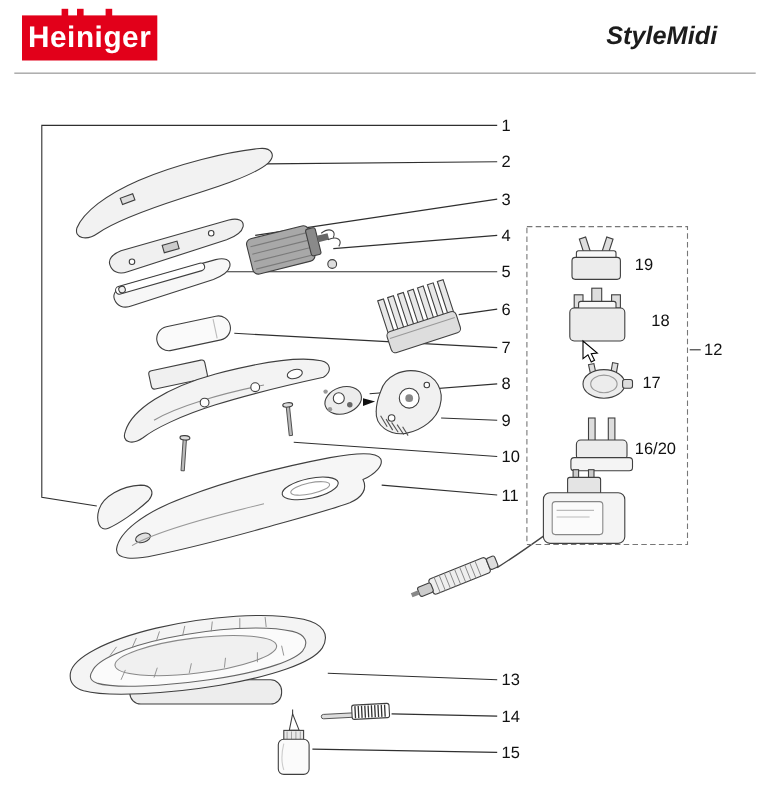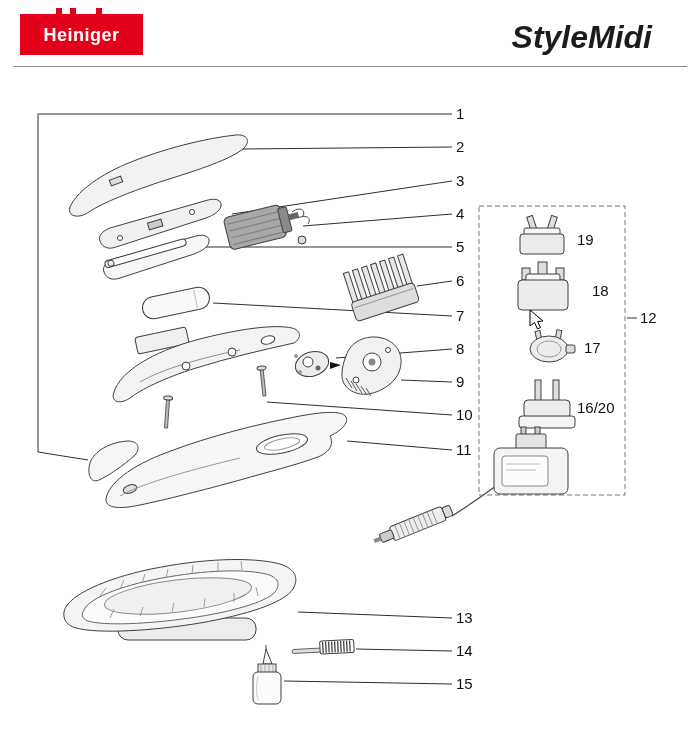--- a/index.html
+++ b/index.html
@@ -5,25 +5,25 @@
   html,body{margin:0;padding:0;}
   body{
     width:700px;height:729px;background:#ffffff;position:relative;overflow:hidden;
     font-family:"Liberation Sans", sans-serif;
   }
   .header{position:absolute;top:0;left:0;width:700px;height:68px;}
   .logo{
     position:absolute;left:20px;top:14px;width:123px;height:41px;background:#e2001a;
     display:flex;align-items:center;justify-content:center;
   }
-  .logo-text{color:#ffffff;font-weight:bold;font-size:18px;letter-spacing:.5px;line-height:1;}
+  .logo-text{color:#ffffff;font-weight:bold;font-size:27px;letter-spacing:.5px;line-height:1;}
   .logo-tick{position:absolute;top:8px;width:6px;height:7px;background:#e2001a;}
   .logo-tick.t1{left:56px}.logo-tick.t2{left:70px}.logo-tick.t3{left:96px}
   .product-title{
-    position:absolute;top:20px;right:48px;font-size:32px;font-weight:bold;font-style:italic;
+    position:absolute;top:20px;right:48px;font-size:23px;font-weight:bold;font-style:italic;
     color:#1c1c1c;line-height:1.1;
   }
   .header-divider{position:absolute;top:66px;left:13px;width:674px;border-top:1.5px solid #8d8d8d;}
   svg text{font-family:"Liberation Sans", sans-serif;font-size:15px;fill:#111111;}
   .part{stroke:#3f3f3f;stroke-width:1;}
   .leader{stroke:#2f2f2f;stroke-width:1;fill:none;}
 </style>
 </head>
 <body>
 

